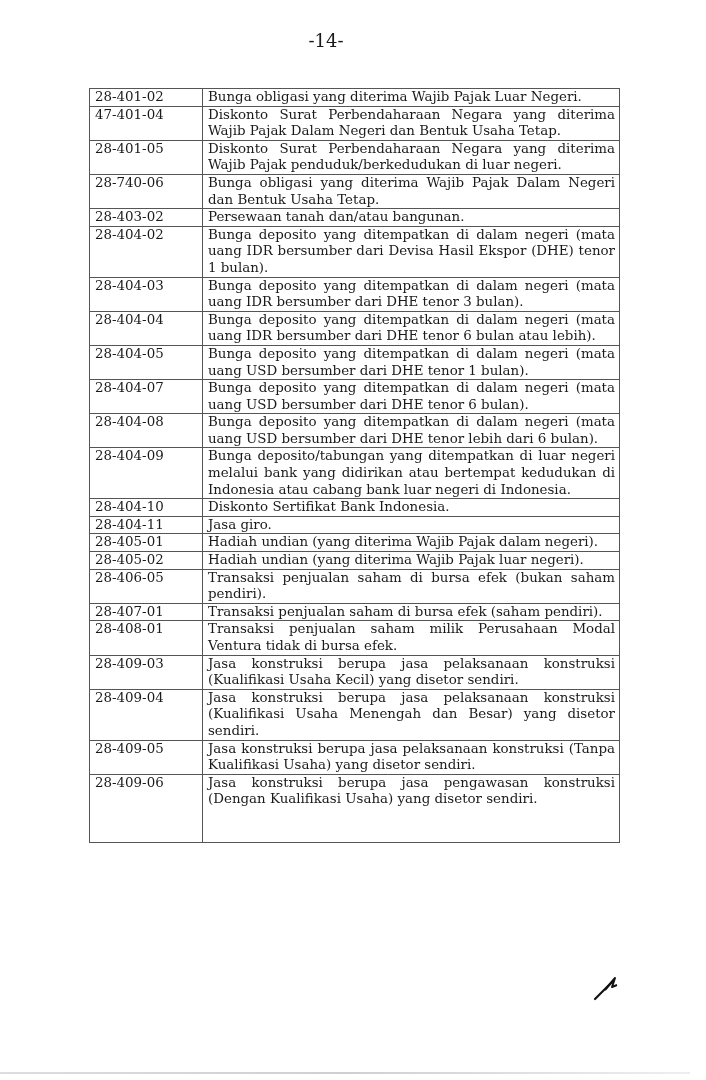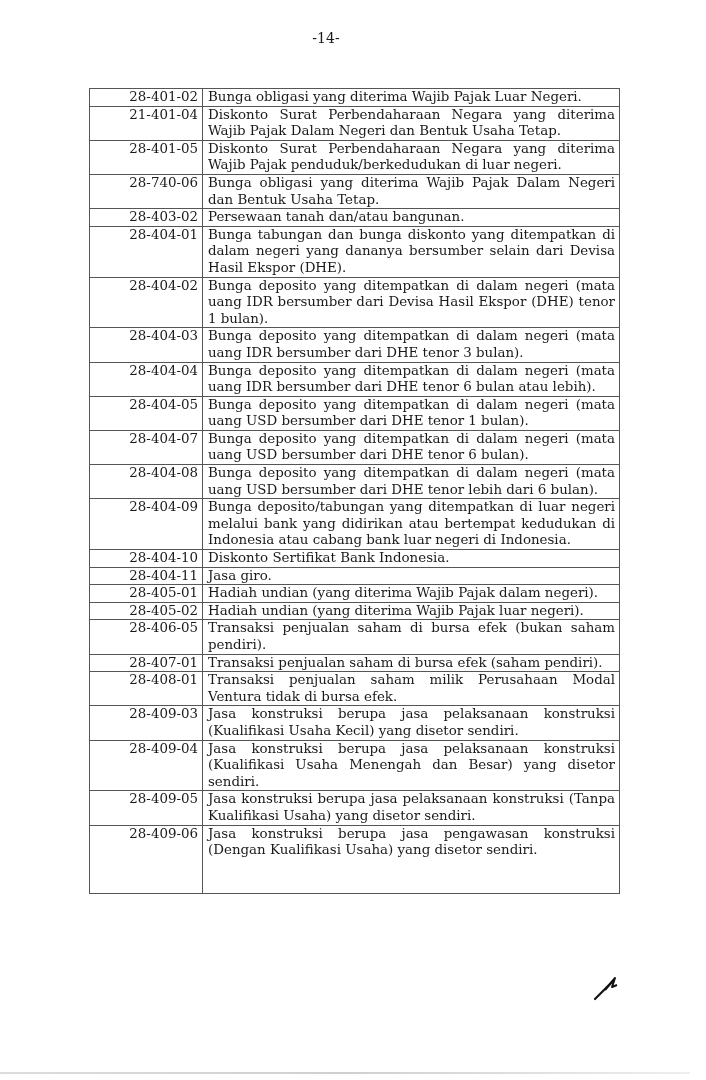--- a/index.html
+++ b/index.html
@@ -1,59 +1,55 @@
 <!DOCTYPE html>
 <html><head>
 <meta charset="utf-8">
 <style>
   html, body { margin: 0; padding: 0; background: #ffffff; }
   body { width: 706px; height: 1080px; position: relative; overflow: hidden;
          font-family: "DejaVu Serif", "Liberation Serif", serif; color: #1a1a1a; }
   .page-number { position: absolute; top: 30px; left: 0; width: 652px; text-align: center;
-                 font-size: 14px; }
+                 font-size: 18px; }
   table.codes { position: absolute; top: 88px; left: 89px; width: 531px;
                 border-collapse: collapse; font-size: 13.4px; line-height: 16.6px; }
   table.codes td { border: 1px solid #555; vertical-align: top; padding: 0 4px 0 5px; }
-  td.code { width: 103px; text-align: right; padding: 0 4px; }
+  td.code { width: 103px; text-align: left; padding: 0 4px; }
   td.desc { text-align: justify; text-align-last: left; }
   tr.last td { height: 67px; }
   .signature { position: absolute; left: 593px; top: 975px; width: 26px; height: 26px; }
   .bottom-rule { position: absolute; left: 0; top: 1072px; width: 690px; height: 2px;
                  background: linear-gradient(to right, #ddd, #cfcfcf, #eee); }
 </style>
 </head>
 <body>
 
 <div class="page-number">-14-</div>
 
 <table class="codes">
   <tbody id="rows">
       <tr>
         <td class="code">28-401-02</td>
         <td class="desc">Bunga obligasi yang diterima Wajib Pajak Luar Negeri.</td>
       </tr>
       <tr>
-        <td class="code">21-401-04</td>
+        <td class="code">47-401-04</td>
         <td class="desc">Diskonto Surat Perbendaharaan Negara yang diterima Wajib Pajak Dalam Negeri dan Bentuk Usaha Tetap.</td>
       </tr>
       <tr>
         <td class="code">28-401-05</td>
         <td class="desc">Diskonto Surat Perbendaharaan Negara yang diterima Wajib Pajak penduduk/berkedudukan di luar negeri.</td>
       </tr>
       <tr>
         <td class="code">28-740-06</td>
         <td class="desc">Bunga obligasi yang diterima Wajib Pajak Dalam Negeri dan Bentuk Usaha Tetap.</td>
       </tr>
       <tr>
         <td class="code">28-403-02</td>
         <td class="desc">Persewaan tanah dan/atau bangunan.</td>
-      </tr>
-      <tr>
-        <td class="code">28-404-01</td>
-        <td class="desc">Bunga tabungan dan bunga diskonto yang ditempatkan di dalam negeri yang dananya bersumber selain dari Devisa Hasil Ekspor (DHE).</td>
       </tr>
       <tr>
         <td class="code">28-404-02</td>
         <td class="desc">Bunga deposito yang ditempatkan di dalam negeri (mata uang IDR bersumber dari Devisa Hasil Ekspor (DHE) tenor 1 bulan).</td>
       </tr>
       <tr>
         <td class="code">28-404-03</td>
         <td class="desc">Bunga deposito yang ditempatkan di dalam negeri (mata uang IDR bersumber dari DHE tenor 3 bulan).</td>
       </tr>
       <tr>

